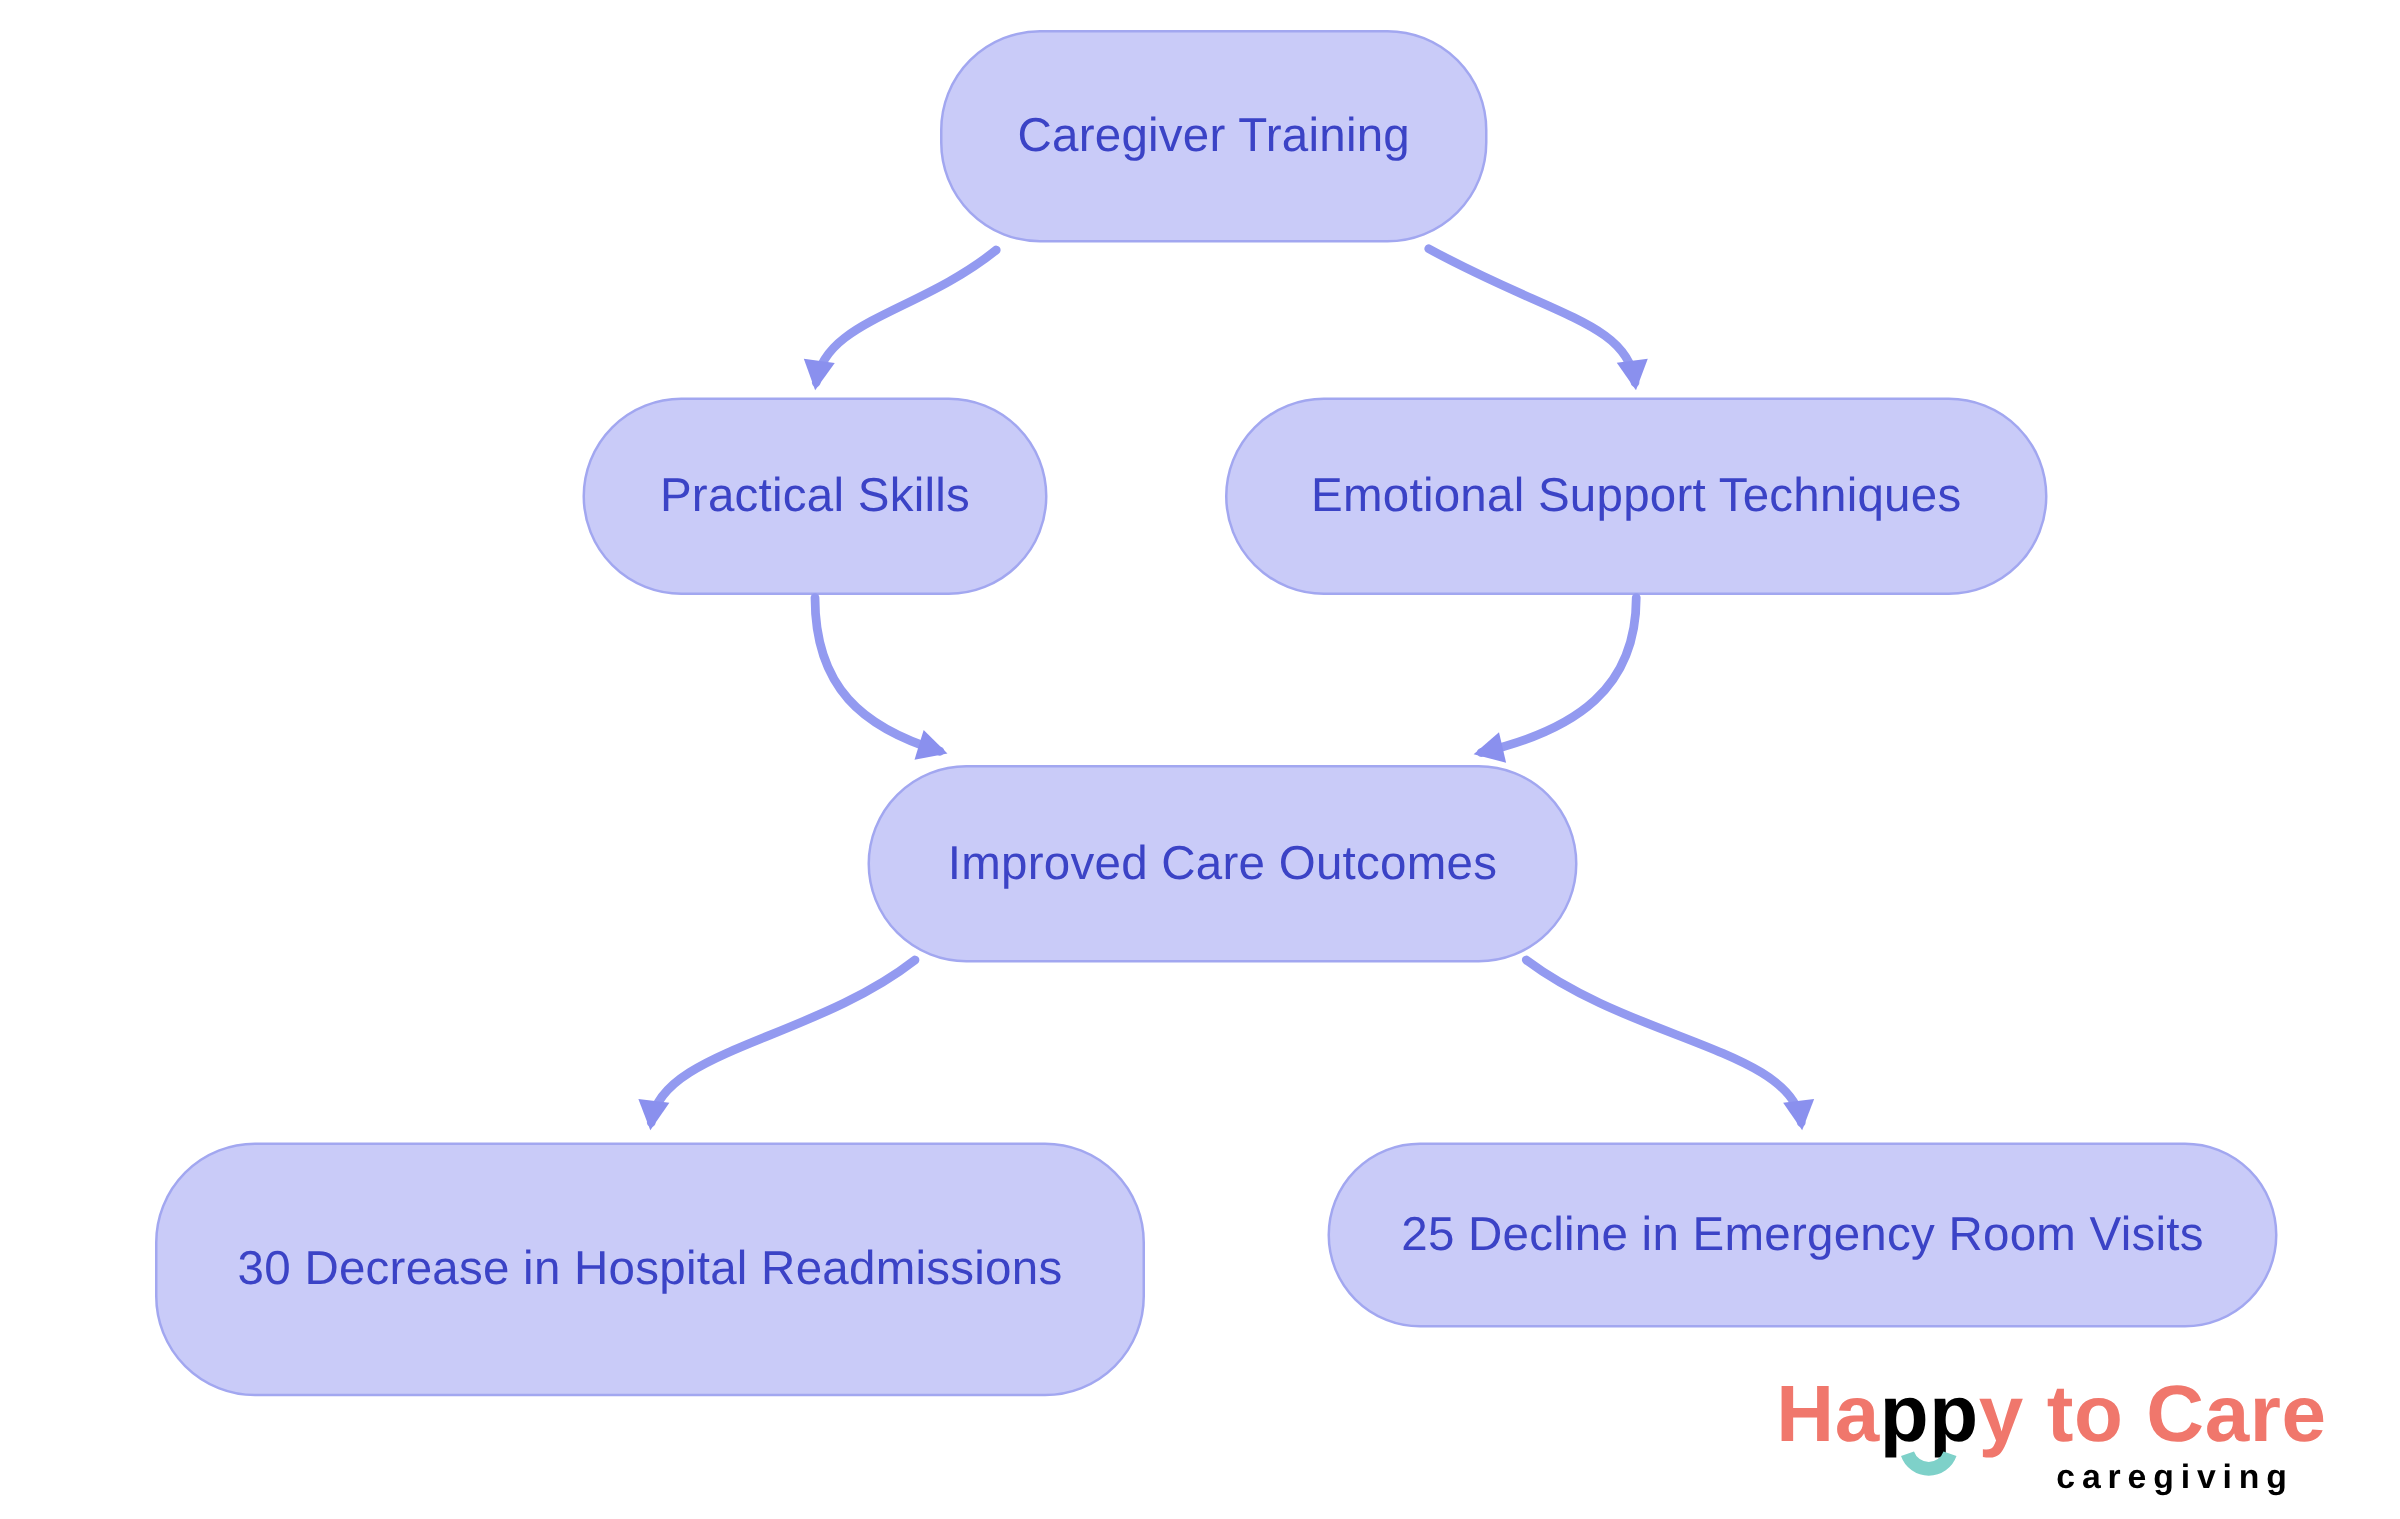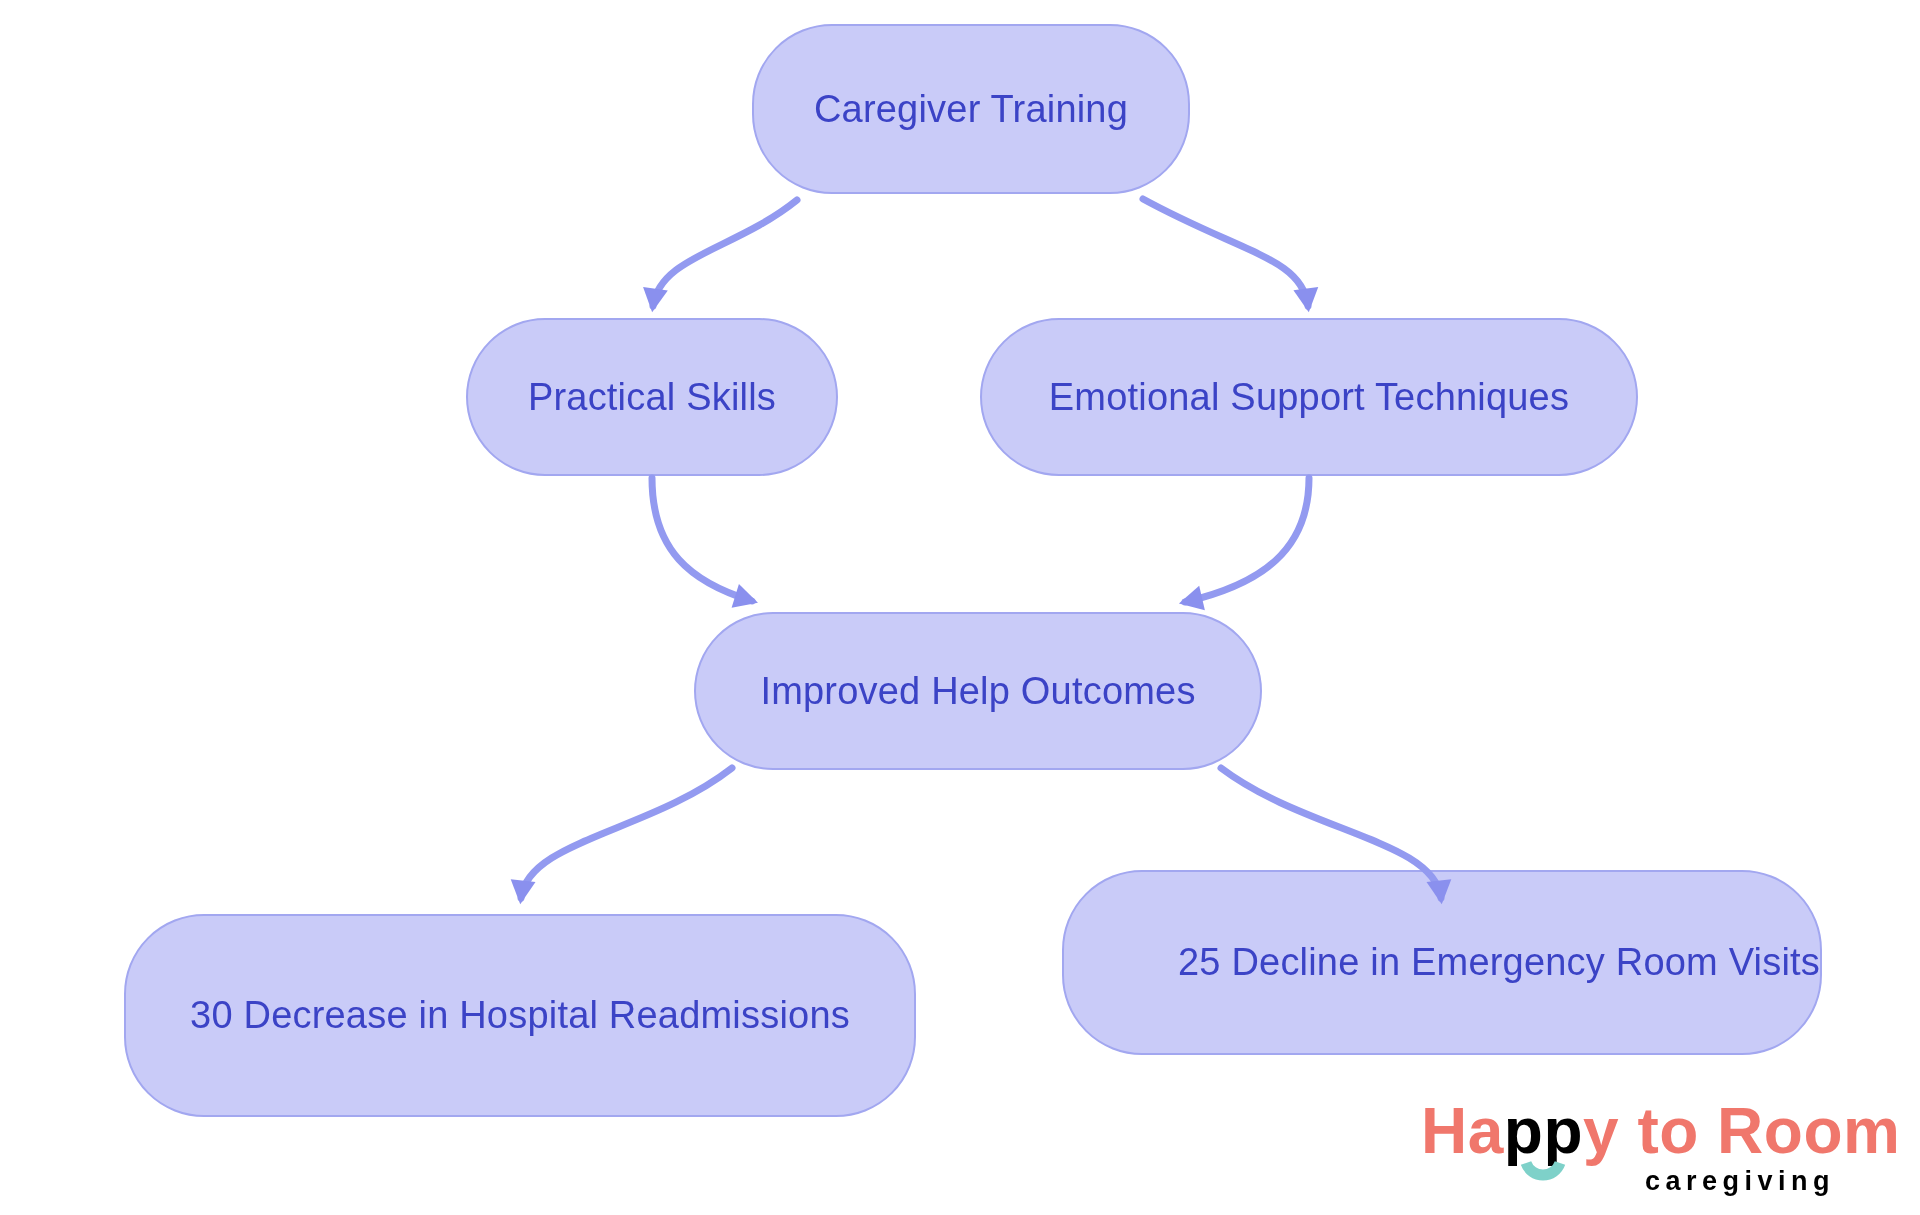--- a/index.html
+++ b/index.html
@@ -34,21 +34,21 @@
     letter-spacing: 0.2px;
     white-space: nowrap;
     text-align: center;
   }
 
   #n-caregiver   { left: 752px;  top: 24px;  width: 438px; height: 170px; }
   #n-practical   { left: 466px;  top: 318px; width: 372px; height: 158px; }
   #n-emotional   { left: 980px;  top: 318px; width: 658px; height: 158px; }
   #n-improved    { left: 694px;  top: 612px; width: 568px; height: 158px; }
   #n-readmit     { left: 124px;  top: 914px; width: 792px; height: 203px; }
-  #n-ervisits    { left: 1062px; top: 870px; width: 760px; height: 185px; justify-content: flex-end; }
+  #n-ervisits    { left: 1062px; top: 914px; width: 760px; height: 148px; }
 
   
   svg.edges {
     position: absolute;
     left: 0; top: 0;
     width: 1920px;
     height: 1215px;
     z-index: 3;
     pointer-events: none;
   }
@@ -114,21 +114,21 @@
 
   <div class="node" id="n-practical">
     <span class="label">Practical Skills</span>
   </div>
 
   <div class="node" id="n-emotional">
     <span class="label">Emotional Support Techniques</span>
   </div>
 
   <div class="node" id="n-improved">
-    <span class="label">Improved Help Outcomes</span>
+    <span class="label">Improved Care Outcomes</span>
   </div>
 
   <div class="node" id="n-readmit">
     <span class="label">30 Decrease in Hospital Readmissions</span>
   </div>
 
   <div class="node" id="n-ervisits">
     <span class="label">25 Decline in Emergency Room Visits</span>
   </div>
 
@@ -143,18 +143,18 @@
     <path class="edge" d="M 652 478 C 652 550, 690 582, 752 601" marker-end="url(#ah)"></path>
     <path class="edge" d="M 1309 478 C 1309 550, 1262 584, 1185 602" marker-end="url(#ah)"></path>
     <path class="edge" d="M 732 768 C 650 832, 528 840, 521 898" marker-end="url(#ah)"></path>
     <path class="edge" d="M 1221 768 C 1306 832, 1434 840, 1441 898" marker-end="url(#ah)"></path>
   </svg>
 
   <div class="logo">
     <div class="logo-line1">
       <span>Ha</span><span class="teal-pp"><span>pp</span><svg class="smile" viewBox="0 0 46 28" aria-hidden="true">
             <path d="M 6 3 A 18 18 0 0 0 40 3" fill="none" stroke="#7ed1c9" stroke-width="11"></path>
-          </svg></span><span>y to Room</span>
+          </svg></span><span>y to Care</span>
     </div>
     <div class="logo-sub">caregiving</div>
   </div>
 
 </div>
 
 </body></html>

